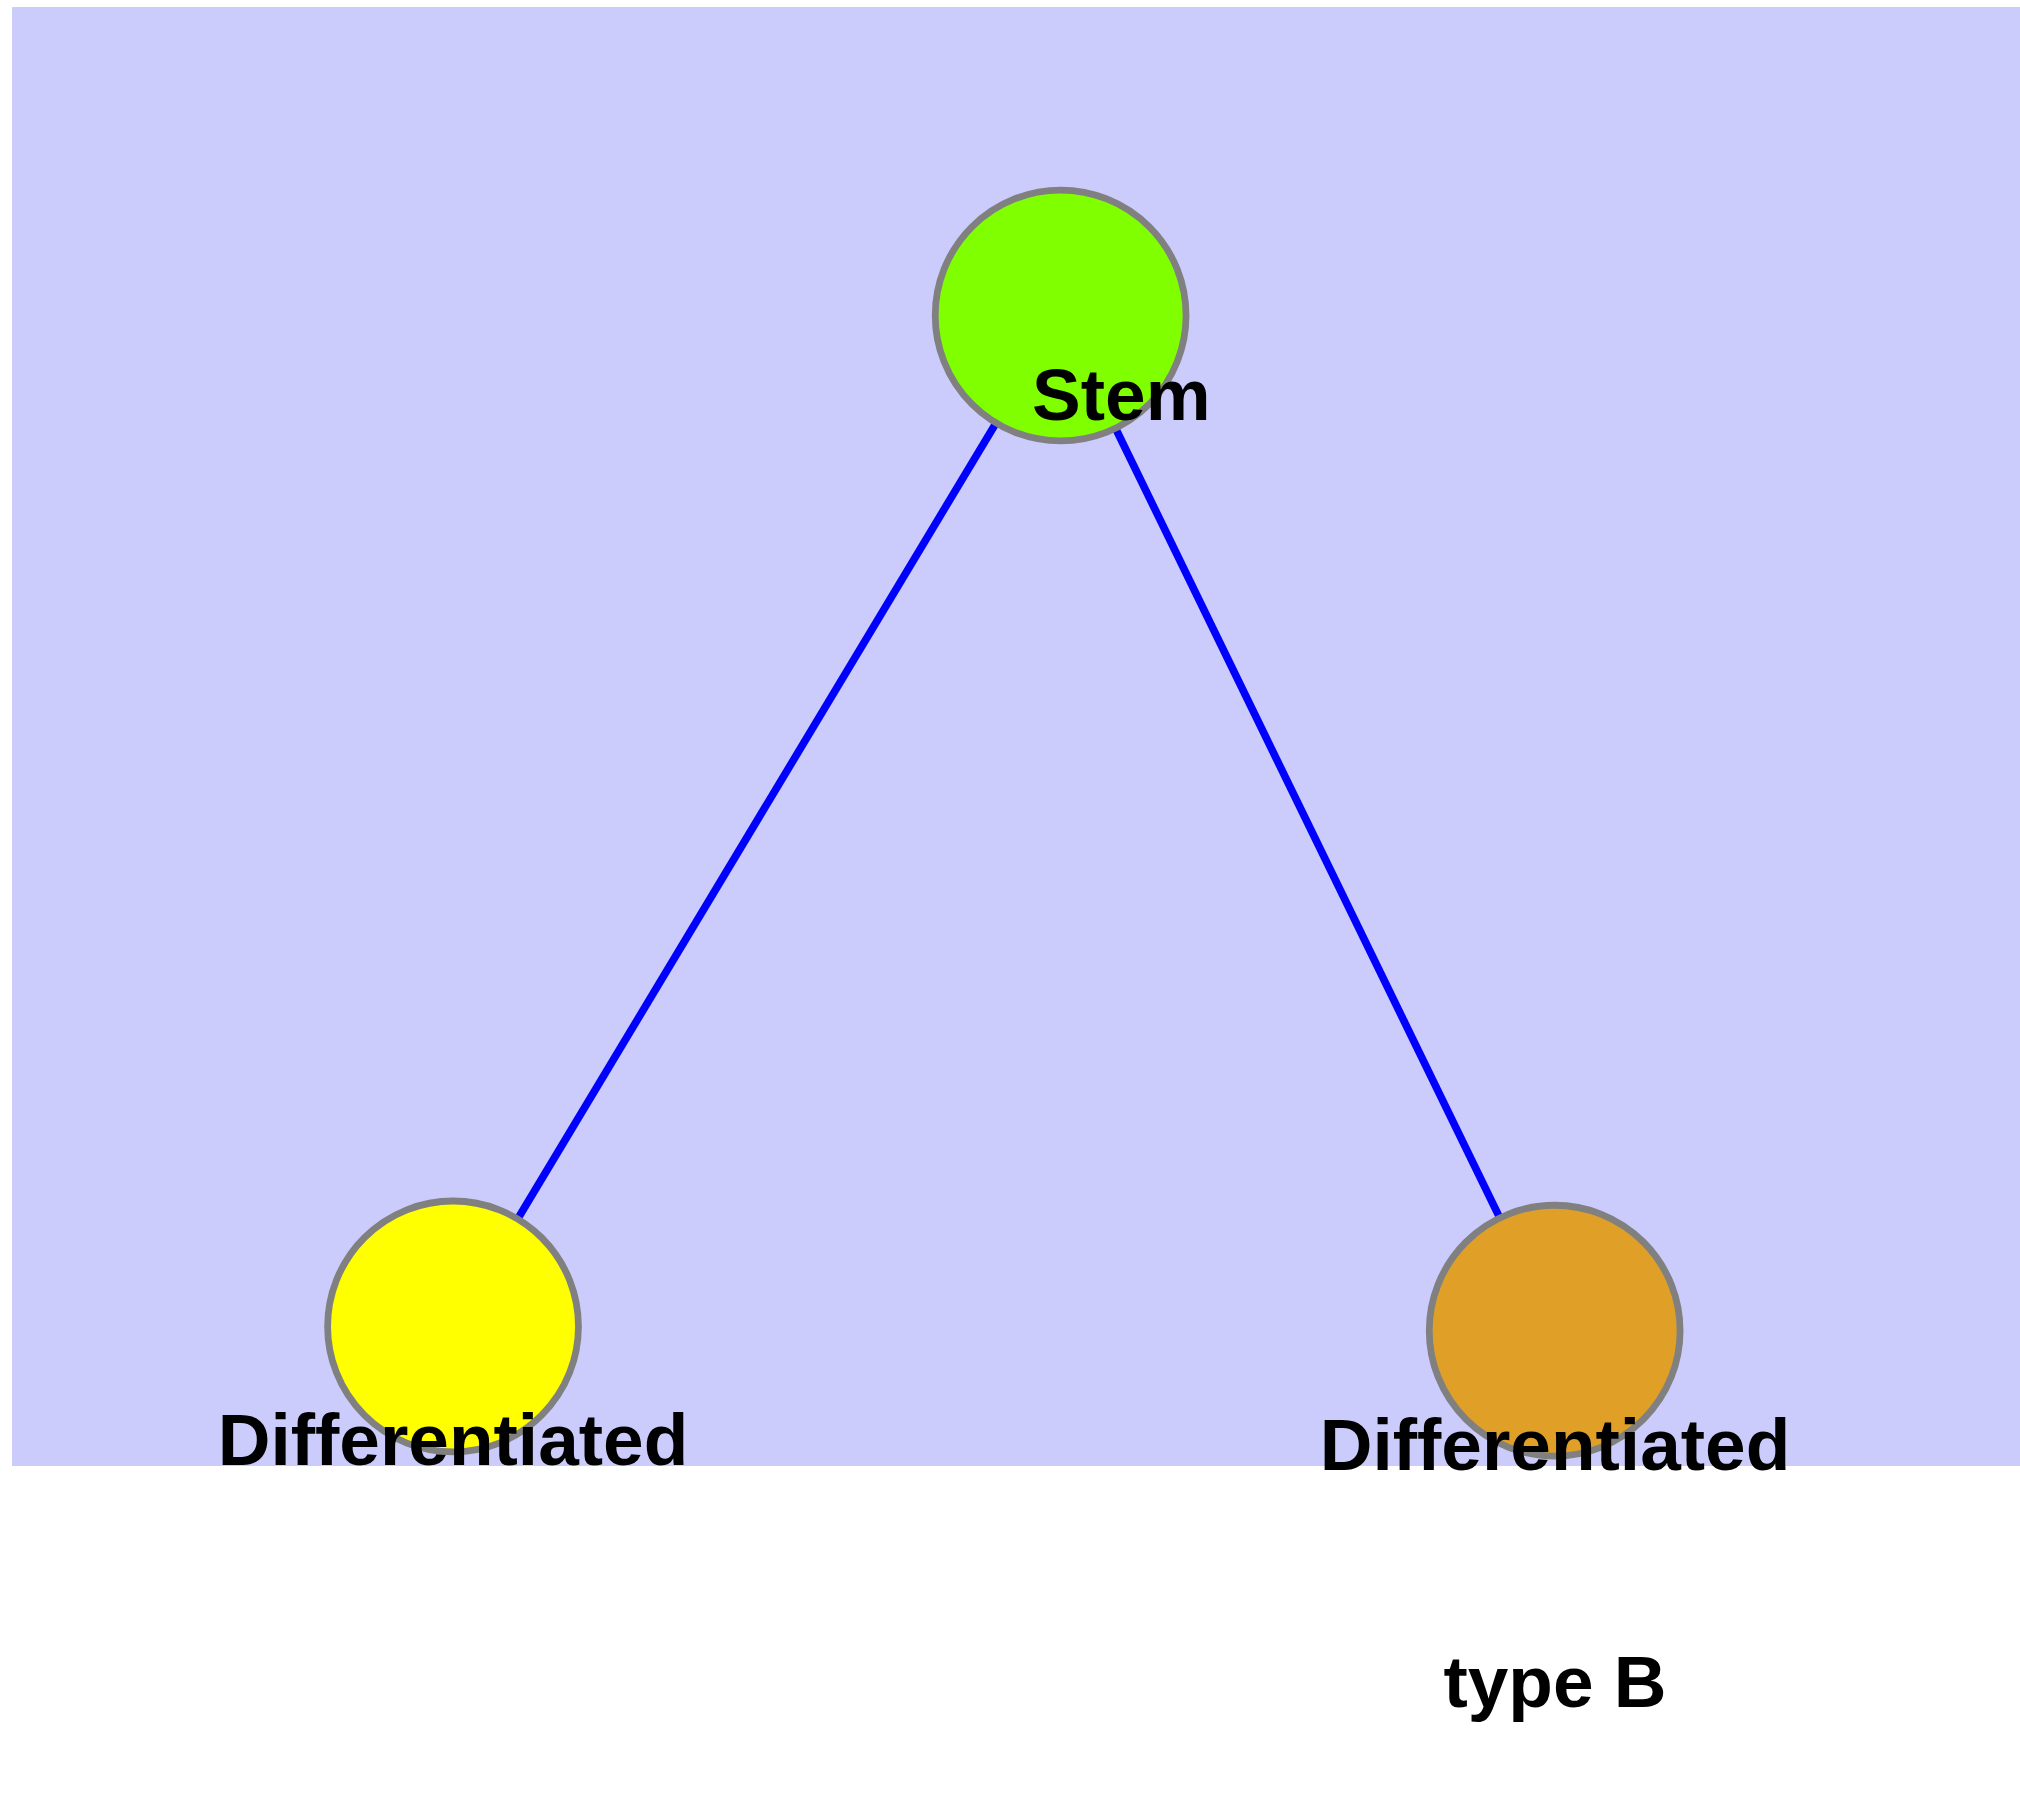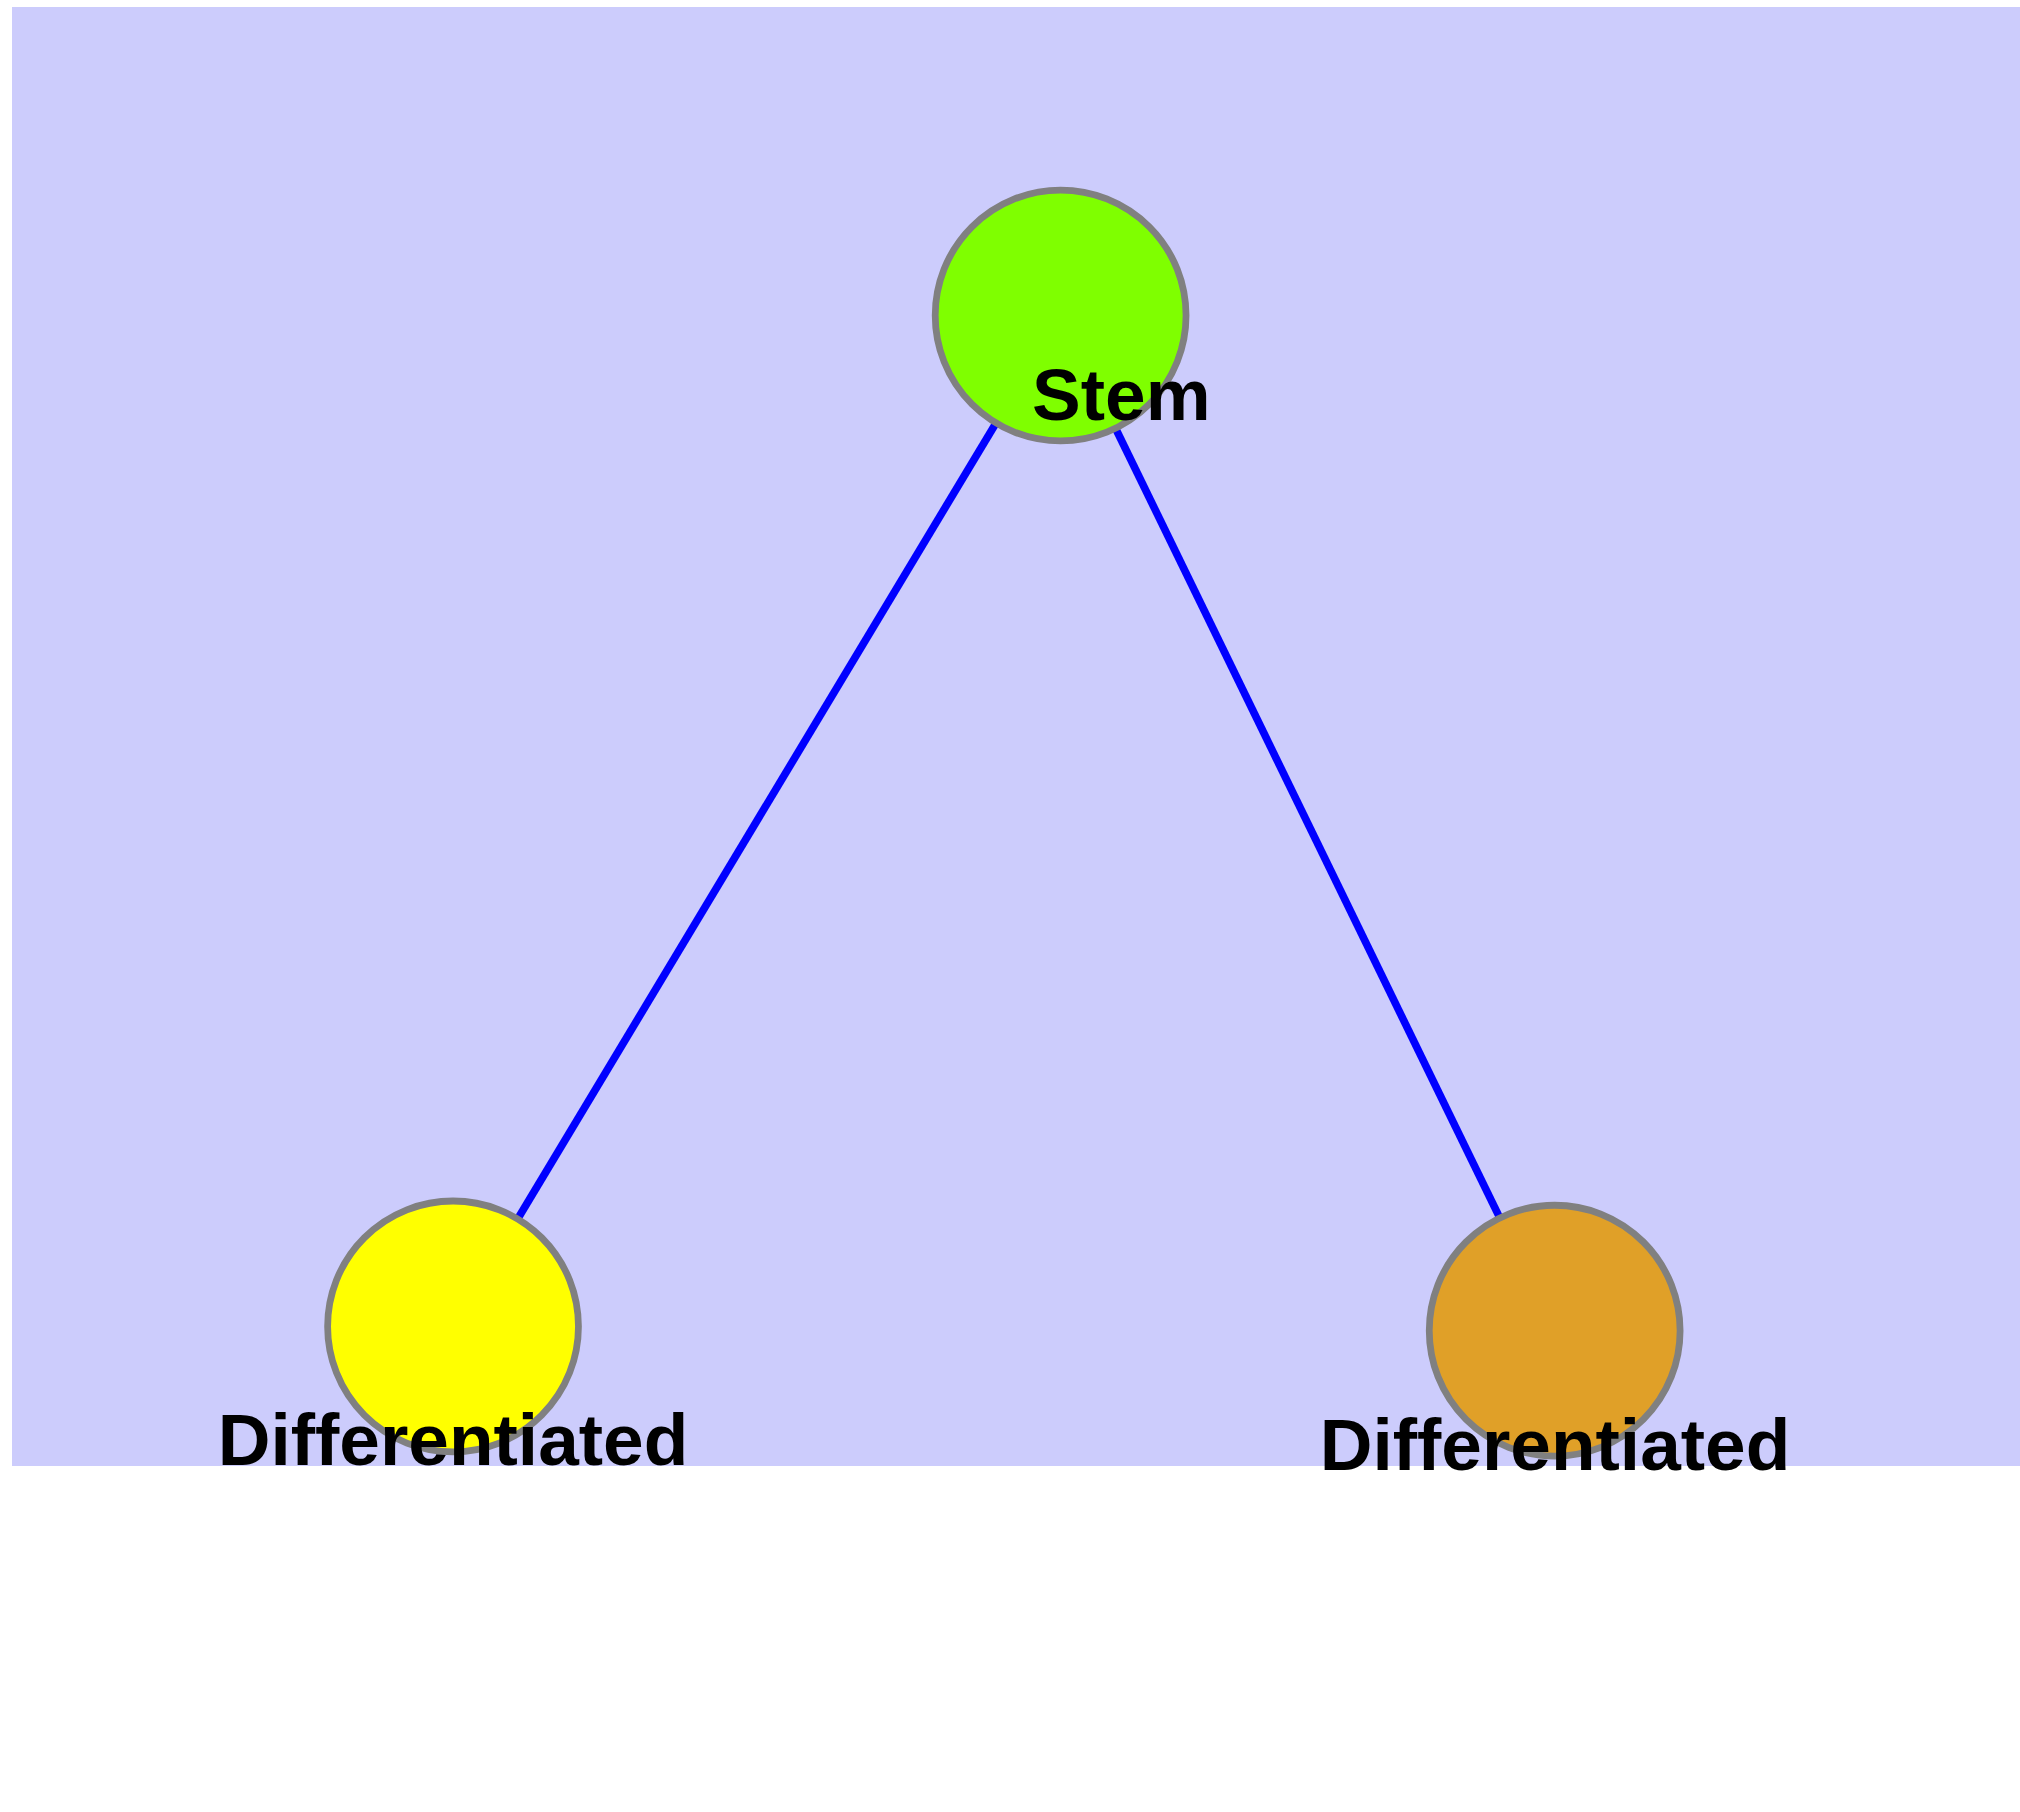--- a/index.html
+++ b/index.html
@@ -85,17 +85,18 @@
     <div class="node-label label-stem">
       <span>Stem</span>
     </div>
 
     <div class="node-label label-a">
       <div>Differentiated</div>
     </div>
 
     <div class="node-label label-b">
       <div>Differentiated</div>
+      <div>type B</div>
     </div>
 
   </div>
 </div>
 
 
 </body></html>

